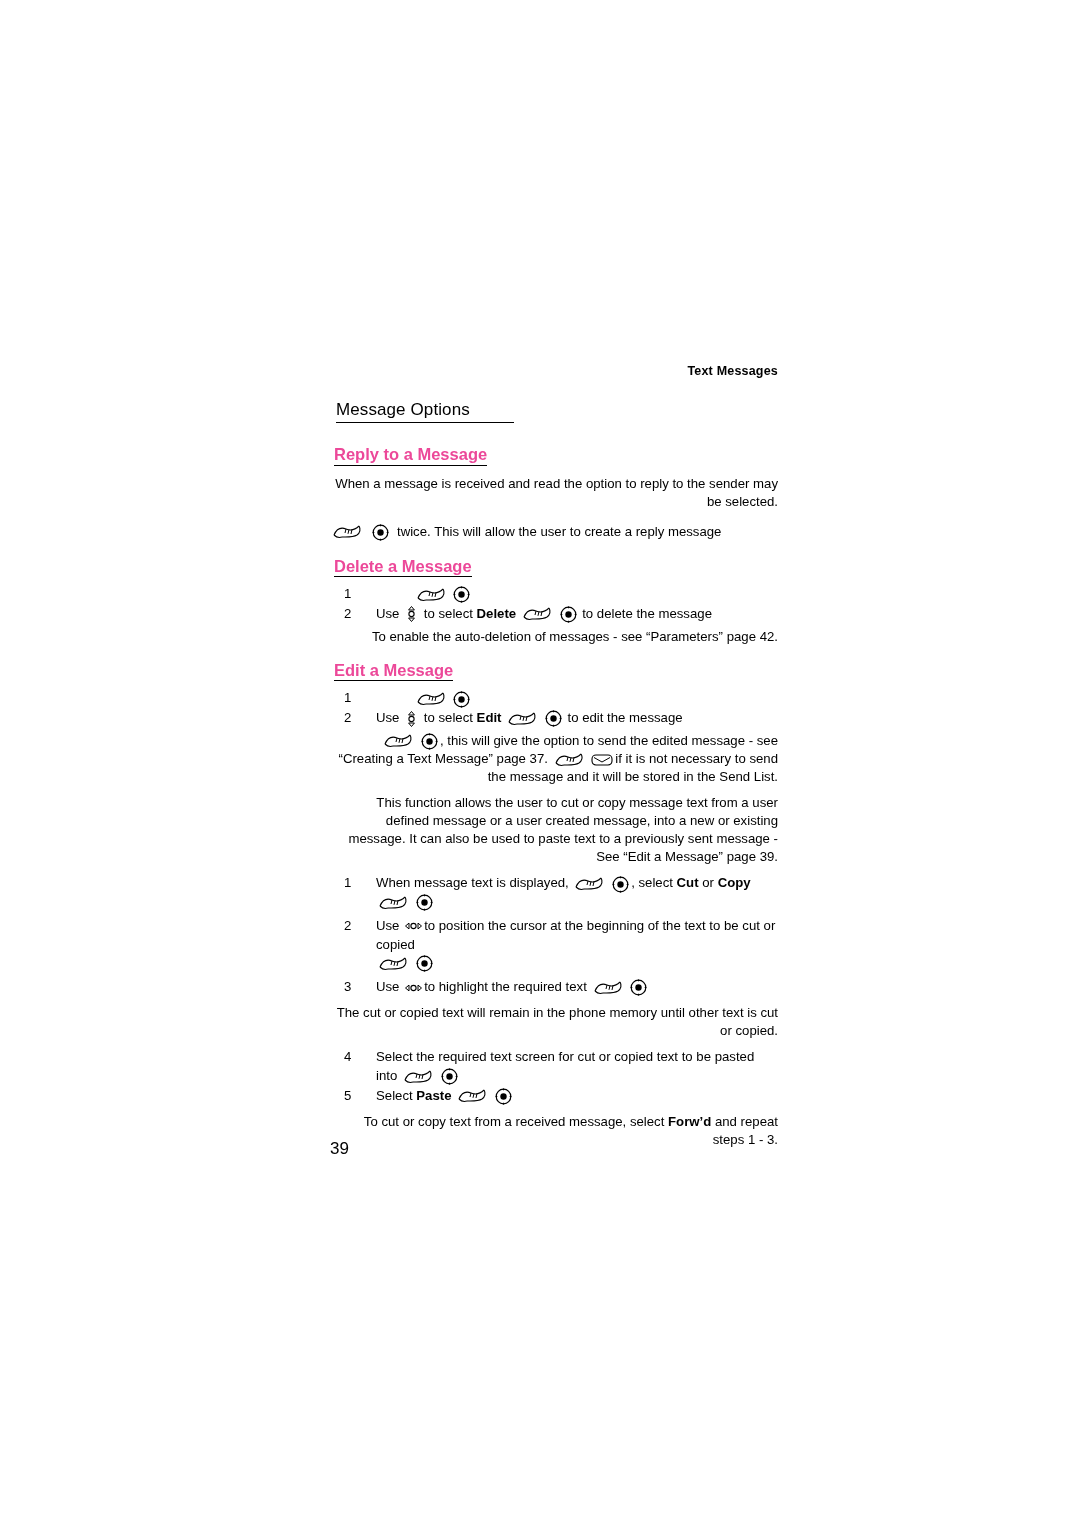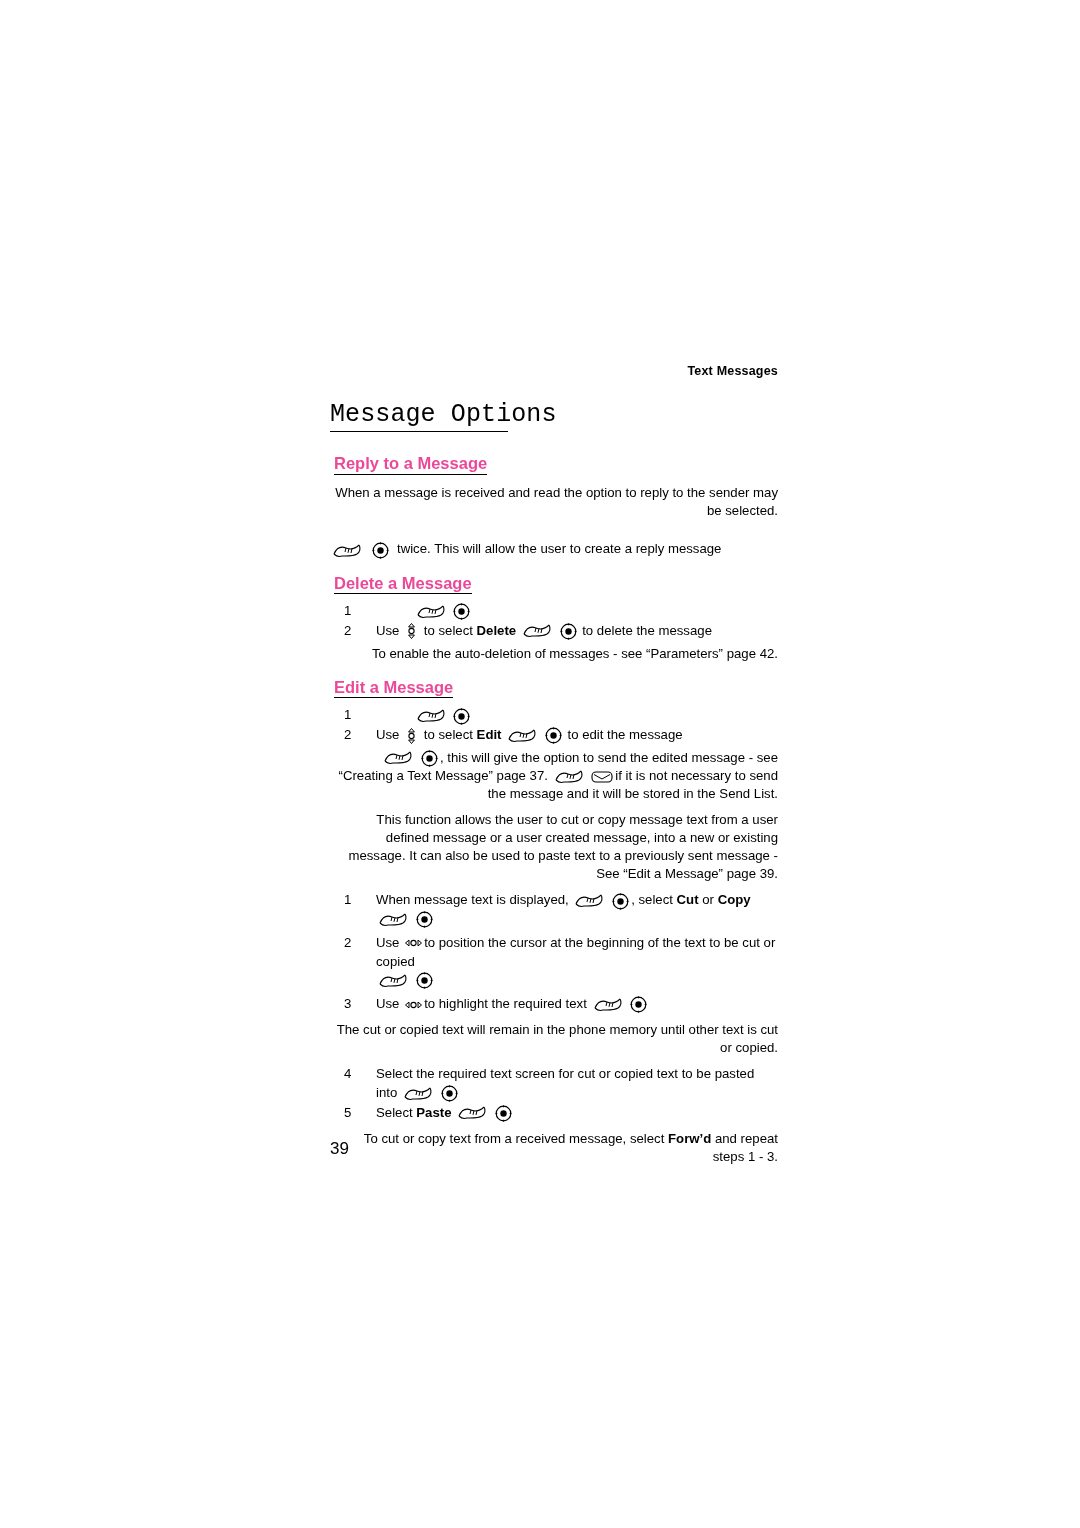--- a/index.html
+++ b/index.html
@@ -29,27 +29,26 @@
   }
   .header-right {
     text-align: right;
     font-size: 12.5px;
     font-weight: bold;
     letter-spacing: 0.2px;
     color: #000;
     margin: 0 0 22px 0;
   }
   h1.chapter {
-    font-size: 25px;
+    font-size: 17px;
     font-weight: normal;
     letter-spacing: 0.1px;
-    margin: 0 0 3px 0;
+    margin: 0 0 3px 6px;
     padding: 0 0 4px 0;
     color: #000;
-    font-family: Liberation Mono, monospace;
   }
   h1.chapter .rule {
     display: block;
     border-bottom: 1.4px solid #000;
     width: 178px;
     margin-top: 2px;
   }
   h1.chapter.wide .rule {
     width: 360px;
   }
@@ -131,21 +130,21 @@
     
     <h1 class="chapter">
       <span>Message Options</span>
       <span class="rule"></span>
     </h1>
 
     <h2 class="sect">Reply to a Message</h2>
 
     <p class="body">When a message is received and read the option to reply to the sender may be selected.</p>
 
-    <div class="icon-row" style="margin-top:20px;align-items:flex-end;">
+    <div class="icon-row" style="margin-top:12px;">
       <span class="ico ico-soft">
         <svg viewBox="0 0 30 16">
           <path d="M2 11 C5 4, 9 3, 14 5 C19 7, 23 6, 27 2" fill="none" stroke="#000" stroke-width="1.1"></path>
           <path d="M2 11 C4 13, 7 14, 10 13" fill="none" stroke="#000" stroke-width="1.1"></path>
           <path d="M14 5 L13 9 M17 5.5 L16 9.8 M20 5.5 L19 10" stroke="#000" stroke-width="1"></path>
           <path d="M27 2 C29 5, 28 9, 25 11 C21 13.5, 15 13, 10 13" fill="none" stroke="#000" stroke-width="1.1"></path>
         </svg>
       </span>
       <span class="ico ico-ok">
         <svg viewBox="0 0 17 17">

